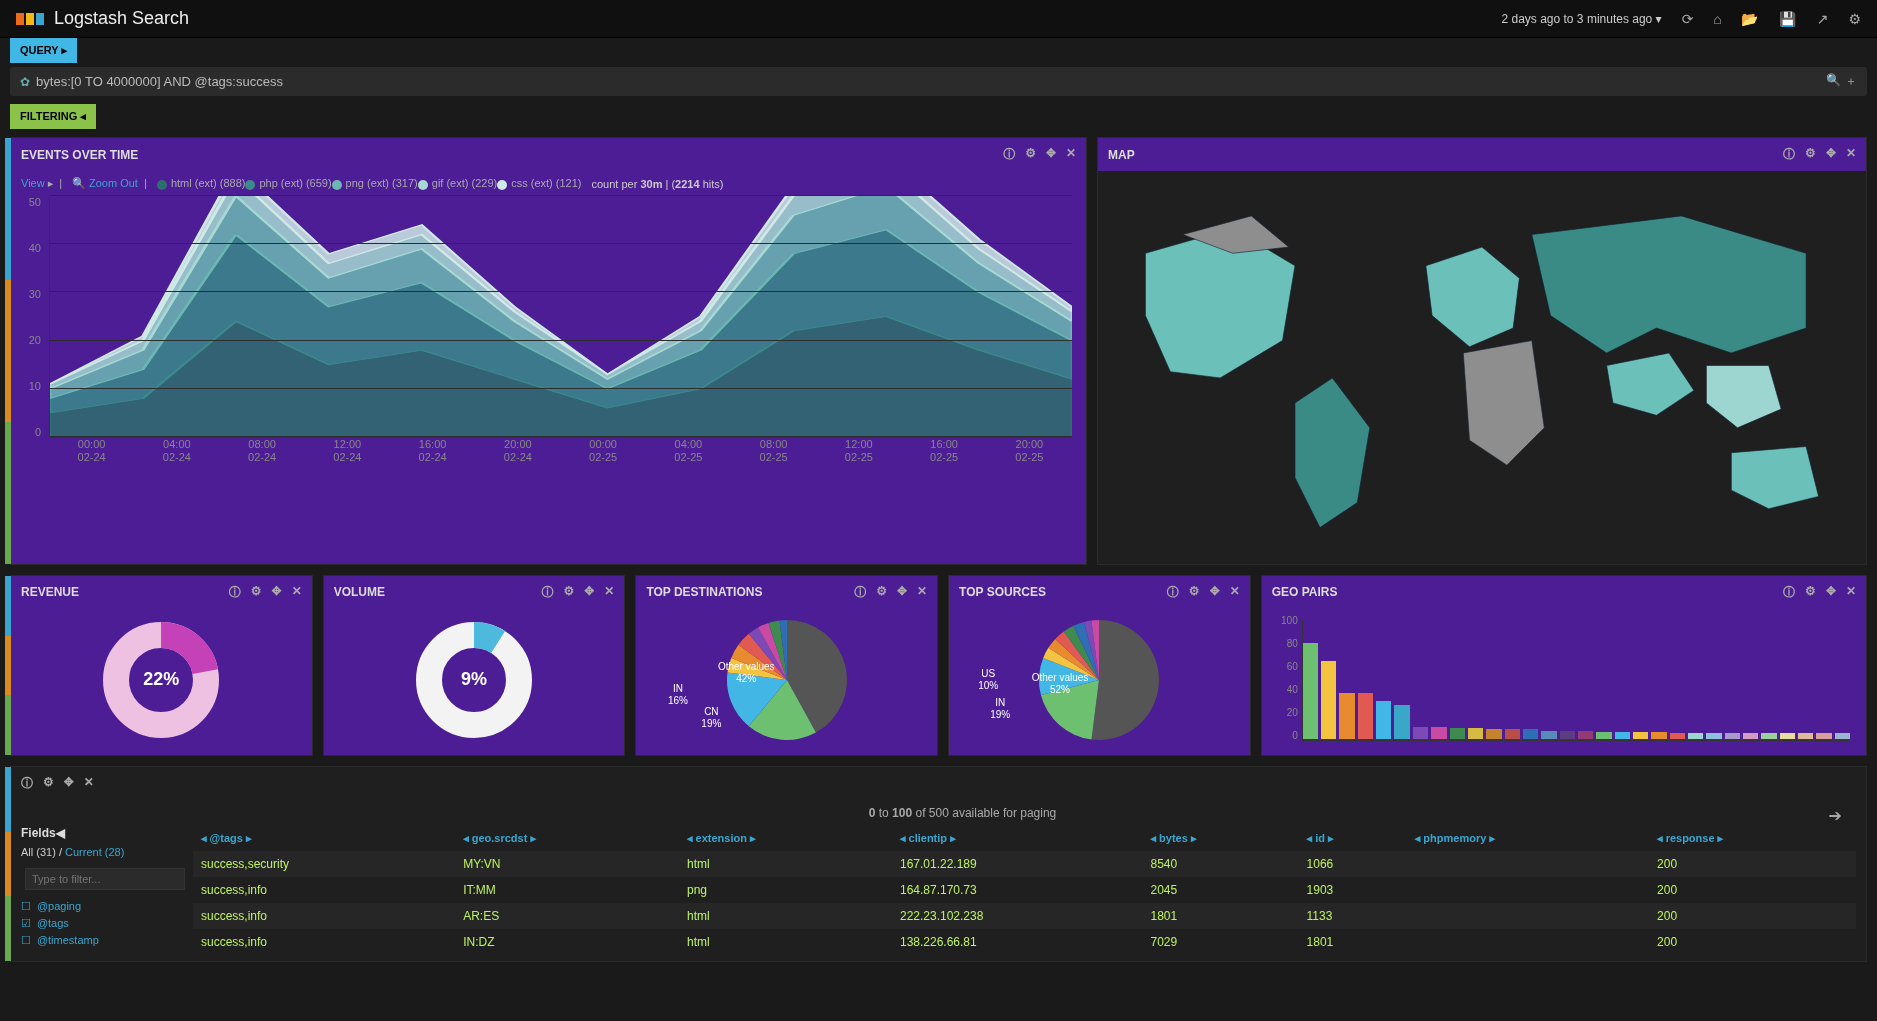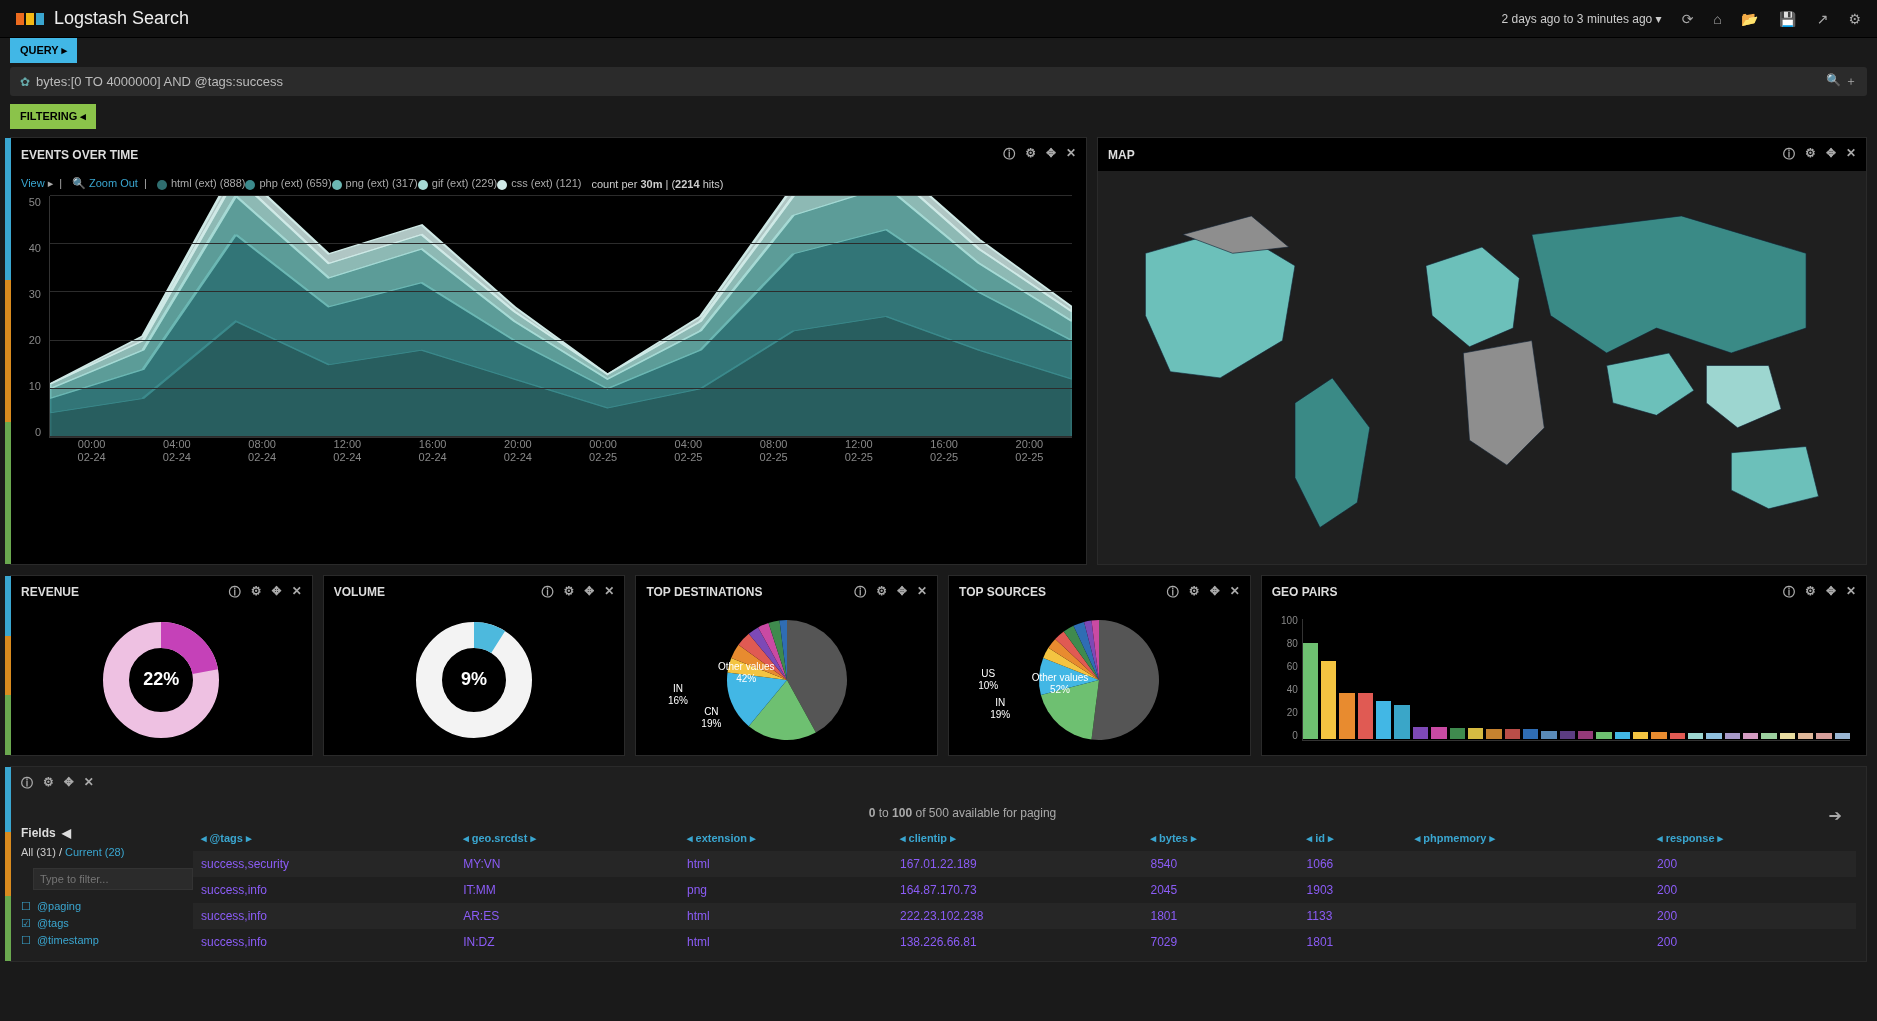--- a/index.html
+++ b/index.html
@@ -12,21 +12,21 @@
 .header-right .icon { cursor:pointer; font-size:14px; }
 .time-range { font-size:12px; color:#ccc; cursor:pointer; }
 .tab-bar { padding:0 10px; }
 .tab { display:inline-block; background:#41b7e6; color:#000; font-size:11px; font-weight:bold; padding:6px 10px; }
 .tab.green { background:#8bc34a; }
 .query-row { display:flex; align-items:center; margin:4px 10px 8px 10px; background:#2b2b2b; border-radius:3px; padding:6px 10px; }
 .query-row .gear { color:#6aa; margin-right:6px; }
 .query-text { flex:1; color:#bbb; font-size:13px; background:transparent; border:none; outline:none; }
 .query-actions { color:#aaa; display:flex; gap:4px; }
 .dash-row { display:flex; gap:10px; padding:0 10px 10px 10px; }
-.panel { background:#000000; border:1px solid #2a2a2a; flex:1; display:flex; flex-direction:column; min-width:0; }
+.panel { background:#4c1d95; border:1px solid #2a2a2a; flex:1; display:flex; flex-direction:column; min-width:0; }
 .panel-header { display:flex; align-items:center; padding:8px 10px; font-weight:bold; font-size:12px; }
 .panel-title { flex:1; }
 .panel-icons { display:flex; gap:10px; color:#aaa; }
 .panel-icons span { cursor:pointer; font-size:12px; }
 .panel-body { padding:6px 10px 10px 10px; flex:1; position:relative; }
 .edge-markers { position:absolute; left:-6px; top:0; bottom:0; width:6px; display:flex; flex-direction:column; }
 .edge-markers i { flex:1; background:#555; }
 .legend-row { color:#aaa; font-size:11px; display:flex; flex-wrap:wrap; gap:10px; align-items:center; }
 .legend-row a { color:#3aa6d0; text-decoration:none; }
 .legend-dot { width:10px; height:10px; border-radius:50%; display:inline-block; margin-right:4px; vertical-align:middle; }
@@ -46,30 +46,30 @@
 .pie-label { position:absolute; font-size:10px; color:#fff; text-align:center; line-height:1.2; }
 .bar-chart { height:130px; position:relative; padding-left:28px; }
 .bar-y { position:absolute; left:0; top:0; bottom:4px; width:26px; display:flex; flex-direction:column-reverse; justify-content:space-between; font-size:10px; color:#888; text-align:right; }
 .bars { position:absolute; left:30px; right:6px; top:4px; bottom:4px; display:flex; align-items:flex-end; gap:3px; border-left:1px solid #333; border-bottom:1px solid #333; padding-bottom:1px; }
 .bar { flex:1; }
 .all-events { background:#1f1f1f; margin:0 10px 10px 10px; border:1px solid #2a2a2a; padding-bottom:6px; }
 .paging-row { text-align:center; position:relative; padding:6px; color:#aaa;margin-left:48px; }
 .paging-row .pager-next { position:absolute; right:24px; top:6px; color:#aaa; font-size:16px; cursor:pointer; }
 .events-body { display:flex; gap:12px; padding:0 10px; }
 .fields-col { width:160px; flex-shrink:0; }
-.fields-title { font-weight:bold; font-size:12px; display:flex; align-items:center; gap:6px; }
+.fields-title { font-weight:bold; font-size:12px; display:flex; align-items:center; }
 .fields-sub { font-size:11px; margin:6px 0; }
 .fields-sub a { color:#3aa6d0; text-decoration:none; }
-.filter-input { width:100%; background:#2b2b2b; border:1px solid #333; color:#aaa; padding:4px 6px; margin:4px 12px 8px; font-size:11px; }
+.filter-input { width:100%; background:#2b2b2b; border:1px solid #333; color:#aaa; padding:4px 6px; margin:4px 4px 8px; font-size:11px; }
 .field-item { display:flex; align-items:center; gap:6px; font-size:11px; color:#3aa6d0; padding:2px 0; }
 .table-col { flex:1; overflow:hidden; }
 .ev-table { width:100%; border-collapse:collapse; font-size:12px; }
 .ev-table th { text-align:left; color:#3aa6d0; font-weight:bold; padding:6px 8px; cursor:pointer; font-size:11px; }
 .ev-table th .sort { color:#3aa6d0; }
-.ev-table td { padding:6px 8px; color:#8b5cf6; }
+.ev-table td { padding:6px 8px; color:#bef264; }
 .ev-table tbody tr:nth-child(odd){ background:#262626; }
 .ev-table tbody tr:nth-child(even){ background:#1f1f1f; }
 .world-path { fill:#9dd6d0; stroke:#123; stroke-width:.5; }
 .world-path.d1 { fill:#3a8a86; }
 .world-path.d2 { fill:#6cc0ba; }
 .world-path.off { fill:#8e8e8e; }
 </style>
 </head>
 <body>
 

